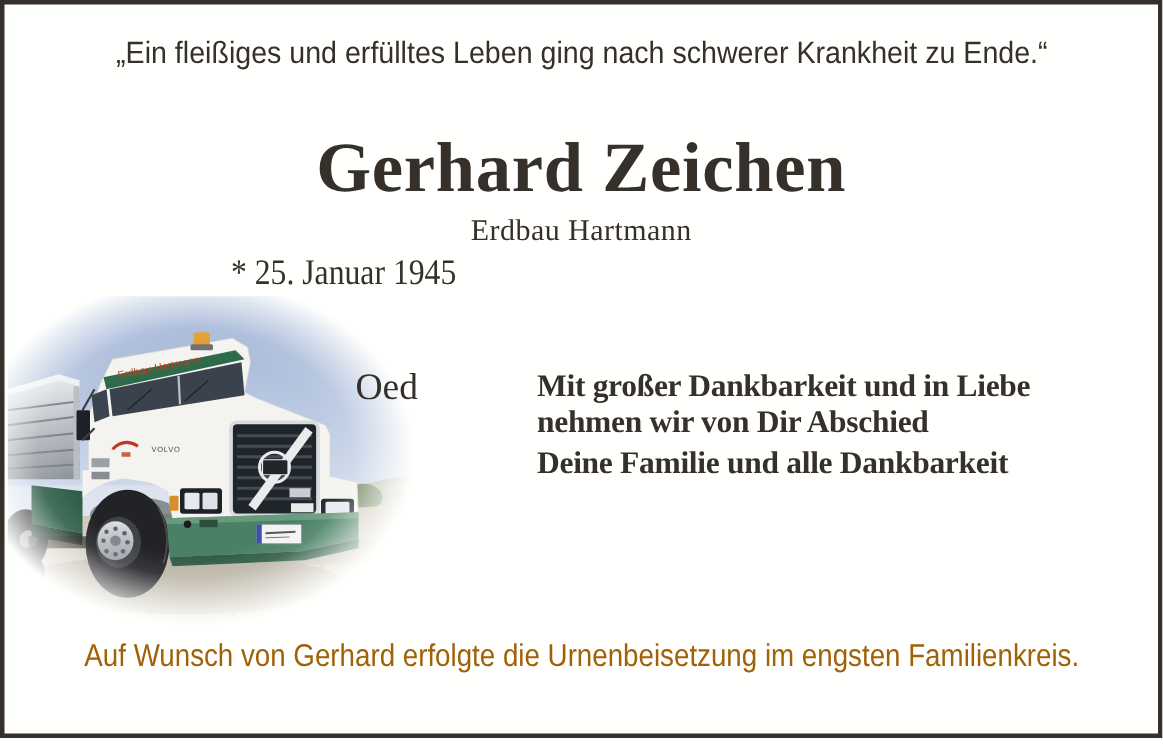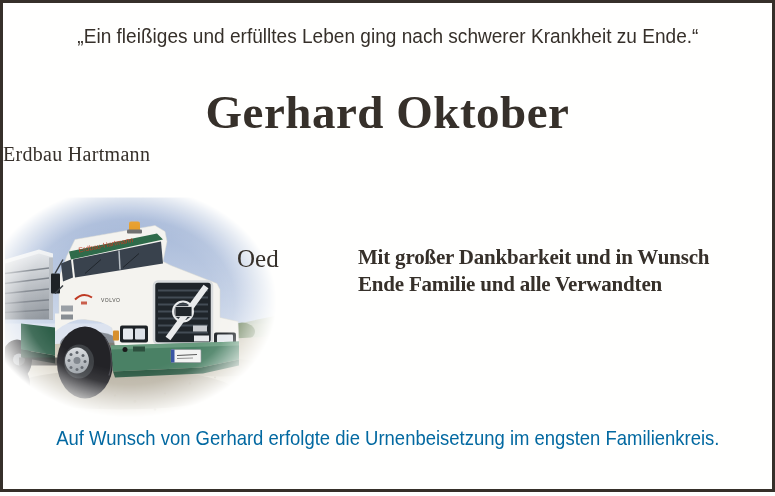--- a/index.html
+++ b/index.html
@@ -21,21 +21,21 @@
   }
   .quote span{display:inline-block;transform:scaleX(.93);transform-origin:50% 50%;}
   .name{
     position:absolute;top:86px;left:0;width:100%;margin:0;
     text-align:center;
     font-size:47px;font-weight:bold;line-height:1;letter-spacing:.5px;
     white-space:nowrap;
   }
   .company{
     position:absolute;top:141px;left:0;width:100%;
-    text-align:left;font-size:20px;line-height:1;letter-spacing:.3px;
+    text-align:center;font-size:20px;line-height:1;letter-spacing:.3px;
   }
   .date{
     position:absolute;top:167px;font-size:24px;line-height:1;white-space:nowrap;
   }
   .date span{display:inline-block;transform:scaleX(.88);transform-origin:0 50%;}
   .birth{left:151px;}
   .death{left:464px;}
   .photo{
     position:absolute;left:2px;top:194px;width:277px;height:223px;
     -webkit-mask-image:radial-gradient(ellipse 150px 118px at 45% 47%, #000 58%, rgba(0,0,0,.9) 70%, rgba(0,0,0,0) 98%);
@@ -47,38 +47,41 @@
   }
   .farewell{
     position:absolute;left:355px;top:242px;
     font-size:21px;font-weight:bold;line-height:24px;
     letter-spacing:-.2px;white-space:nowrap;
   }
   .farewell .sig{margin-top:3px;}
   .footer{
     position:absolute;top:425px;left:0;width:100%;
     font-family:"Liberation Sans", sans-serif;
-    font-size:21px;color:#0369a1;
+    font-size:21px;color:#a16207;
   }
   .footer .fline{height:19.5px;line-height:19.5px;text-align:center;white-space:nowrap;}
   .footer .fline span{display:inline-block;transform:scaleX(.88);transform-origin:50% 50%;}
 </style>
 </head>
 <body>
 
 <div class="page">
 
   <div class="quote">
     <span>„Ein fleißiges und erfülltes Leben ging nach schwerer Krankheit zu Ende.“</span>
   </div>
 
-  <h1 class="name">Gerhard Oktober</h1>
+  <h1 class="name">Gerhard Zeichen</h1>
 
   <div class="company">Erdbau Hartmann</div>
 
+  <div class="date birth">
+    <span>* 25. Januar 1945</span>
+  </div>
 
   <div class="photo">
     <svg viewBox="0 0 277 222" width="277" height="223" xmlns="http://www.w3.org/2000/svg">
       <defs>
         <linearGradient id="skyG" x1="0" y1="0" x2="0" y2="1">
           <stop offset="0" stop-color="#9db1d4"></stop>
           <stop offset="1" stop-color="#d7e0ee"></stop>
         </linearGradient>
         <linearGradient id="groundG" x1="0" y1="0" x2="0" y2="1">
           <stop offset="0" stop-color="#ccc6b6"></stop>
@@ -208,21 +211,22 @@
       <rect x="166" y="152" width="30" height="13" rx="1" fill="#f2f3f2" stroke="#8a8f94" stroke-width=".6"></rect>
       <rect x="166" y="152" width="3.5" height="13" fill="#3a55a4"></rect>
       <path d="M172,158 L192,157" stroke="#555" stroke-width="1.2"></path>
       <path d="M172,161 L188,160.5" stroke="#777" stroke-width=".8"></path>
     </svg>
   </div>
 
   <div class="place">Oed</div>
 
   <div class="farewell">
-    <div>Mit großer Dankbarkeit und in Wunsch</div>
-    <div class="sig">Ende Familie und alle Verwandten</div>
+    <div>Mit großer Dankbarkeit und in Liebe</div>
+    <div>nehmen wir von Dir Abschied</div>
+    <div class="sig">Deine Familie und alle Dankbarkeit</div>
   </div>
 
   <div class="footer">
     <div class="fline"><span>Auf Wunsch von Gerhard erfolgte die Urnenbeisetzung im engsten Familienkreis.</span></div>
   </div>
 
 </div>
 
 </body></html>

